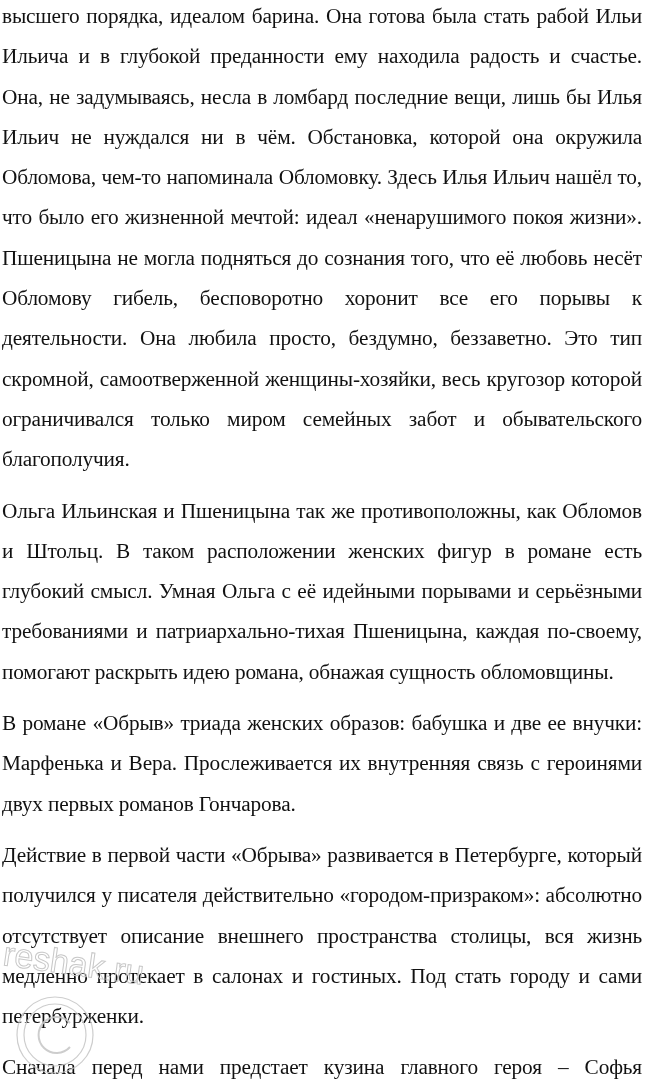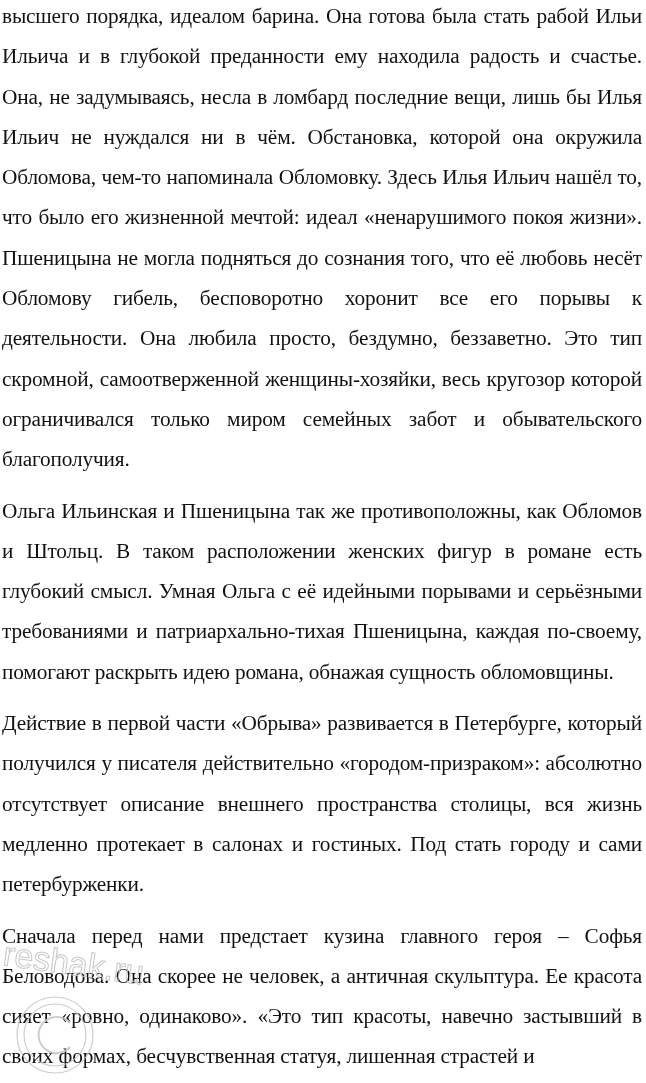--- a/index.html
+++ b/index.html
@@ -24,20 +24,21 @@
     position: absolute; left: 0px; top: 935px; width: 150px; height: 148px;
     pointer-events: none;
   }
 </style>
 </head>
 <body>
 
 <div class="page">
   <p class="para first">высшего порядка, идеалом барина. Она готова была стать рабой Ильи Ильича и в глубокой преданности ему находила радость и счастье. Она, не задумываясь, несла в ломбард последние вещи, лишь бы Илья Ильич не нуждался ни в чём. Обстановка, которой она окружила Обломова, чем-то напоминала Обломовку. Здесь Илья Ильич нашёл то, что было его жизненной мечтой: идеал «ненарушимого покоя жизни». Пшеницына не могла подняться до сознания того, что её любовь несёт Обломову гибель, бесповоротно хоронит все его порывы к деятельности. Она любила просто, бездумно, беззаветно. Это тип скромной, самоотверженной женщины-хозяйки, весь кругозор которой ограничивался только миром семейных забот и обывательского благополучия.</p>
   <p class="para">Ольга Ильинская и Пшеницына так же противоположны, как Обломов и Штольц. В таком расположении женских фигур в романе есть глубокий смысл. Умная Ольга с её идейными порывами и серьёзными требованиями и патриархально-тихая Пшеницына, каждая по-своему, помогают раскрыть идею романа, обнажая сущность обломовщины.</p>
+  <p class="para">В романе «Обрыв» триада женских образов: бабушка и две ее внучки: Марфенька и Вера. Прослеживается их внутренняя связь с героинями двух первых романов Гончарова.</p>
   <p class="para">Действие в первой части «Обрыва» развивается в Петербурге, который получился у писателя действительно «городом-призраком»: абсолютно отсутствует описание внешнего пространства столицы, вся жизнь медленно протекает в салонах и гостиных. Под стать городу и сами петербурженки.</p>
   <p class="para">Сначала перед нами предстает кузина главного героя – Софья Беловодова. Она скорее не человек, а античная скульптура. Ее красота сияет «ровно, одинаково». «Это тип красоты, навечно застывший в своих формах, бесчувственная статуя, лишенная страстей и</p>
 </div>
 
 <div class="watermark">
   <svg width="150" height="148" viewBox="0 0 150 148">
     <g fill="none" stroke="#c8c8c8" stroke-width="1.2" opacity="0.9">
       <circle cx="55" cy="100" r="38"></circle>
       <circle cx="55" cy="100" r="31"></circle>
       <path d="M70 88 A18 18 0 1 0 70 112" stroke-width="2"></path>

